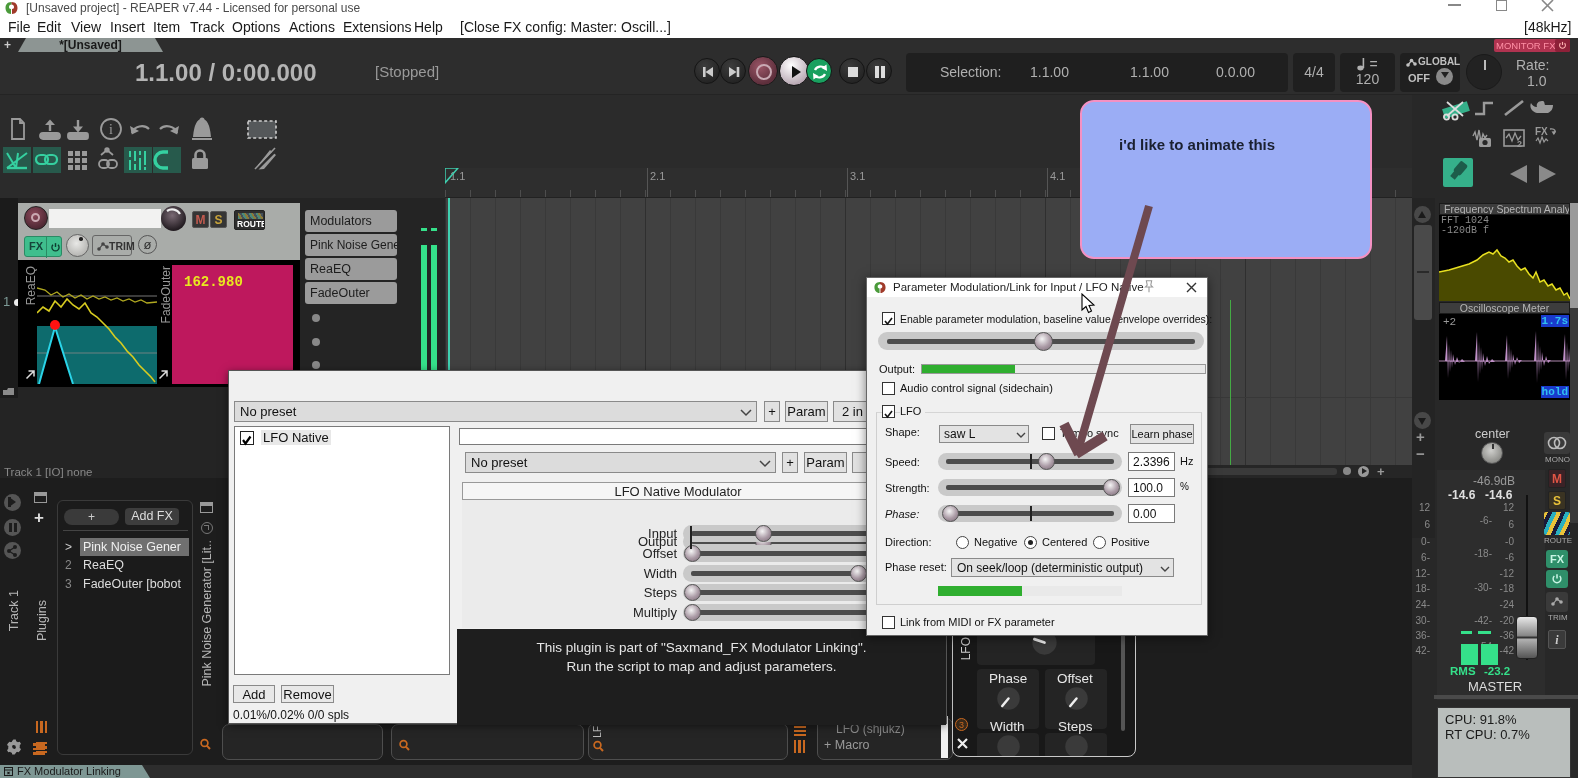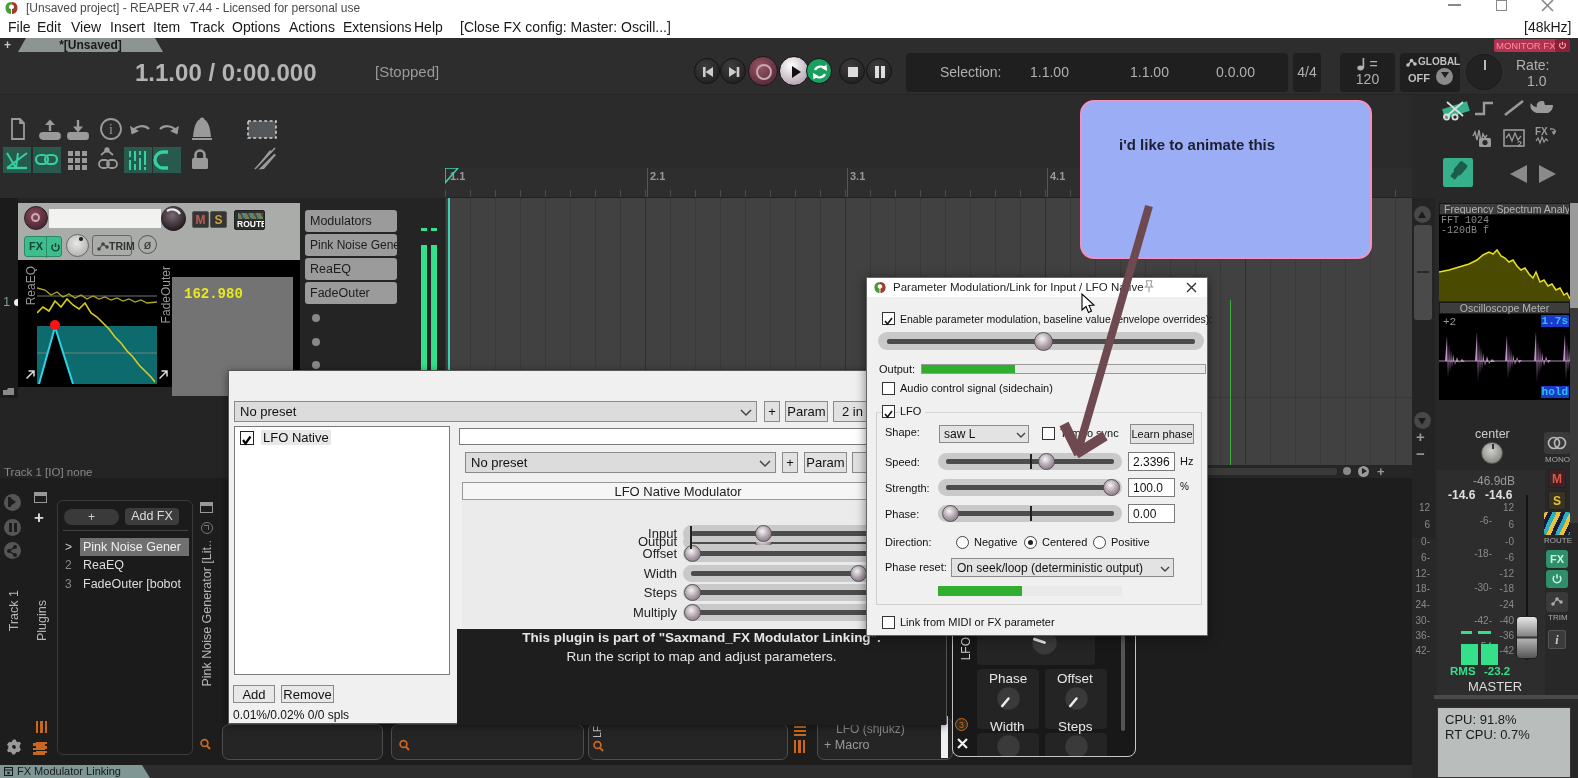--- a/index.html
+++ b/index.html
@@ -20,21 +20,21 @@
   .srow { position:absolute; left:0; width:432px; height:17px; }
   .slbl { position:absolute; right:217px; top:1px; font-size:13px; color:#222; }
   .stick { position:absolute; left:228px; top:1px; width:1.5px; height:15px; background:#222; z-index:3; }
   .sgroove { position:absolute; left:221px; top:0; width:207px; height:17px; background:#c9c9c9; border-radius:8.5px; }
   .sgroove::after { content:""; position:absolute; left:8px; right:8px; top:6px; height:5px; background:#4c4c4c; border-radius:2px; }
   .sthumb { position:absolute; top:0px; width:17px; height:17px; border-radius:50%; background:radial-gradient(circle at 42% 35%, #f5f5f5, #aa9aa5 55%, #7a6a75 100%); border:1px solid #555; }
   .msl { left:2px; width:16px; text-align:right; }
   .msm { left:56px; width:24px; text-align:right; }
   .msr { left:84px; width:18px; text-align:right; }
   .rmark { position:absolute; top:2px; }
-  .rmark .r1 { display:block; font-size:11px; color:#999; border-bottom:1px solid #777; width:44px; padding-bottom:16px;font-weight:bold; }
+  .rmark .r1 { display:block; font-size:11px; color:#999; border-bottom:1px solid #777; width:44px; padding-bottom:16px; }
   .rmark .r2 { display:block; font-size:11px; color:#999; padding-top:1px; }
 </style>
 </head>
 <body>
 <div id="stage">
 
 <div class="abs" style="left:0;top:0;width:1578px;height:16px;background:#ffffff;">
   <svg class="abs" style="left:4px;top:1px" width="15" height="14" viewBox="0 0 15 14">
     <path d="M7.5 1 C3 1 1.5 4 1.5 7 C1.5 10 3.5 13 7 13 L7 8 C5.5 8 5 7 5 6 C5 4.5 6 3.5 7.5 3.5 Z" fill="#4a9a3a"></path>
     <path d="M7.5 1 C12 1 13.5 4 13.5 7 C13.5 10 11.5 13 8 13 L8 8 C9.5 8 10 7 10 6 C10 4.5 9 3.5 7.5 3.5 Z" fill="#a03a2a"></path>
@@ -113,21 +113,21 @@
         <div class="abs" style="left:8px;top:7px;width:3.5px;height:12px;background:#ddd;"></div>
         <div class="abs" style="left:14px;top:7px;width:3.5px;height:12px;background:#ddd;"></div>
       </div>
 
   <div class="abs" style="left:906px;top:1px;width:382px;height:39px;background:#1f1f1f;border-radius:4px;color:#b0b0b0;font-size:14px;">
     <span class="abs" style="left:34px;top:11px;">Selection:</span>
     <span class="abs" style="left:124px;top:11px;">1.1.00</span>
     <span class="abs" style="left:224px;top:11px;">1.1.00</span>
     <span class="abs" style="left:310px;top:11px;">0.0.00</span>
   </div>
-  <div class="abs" style="left:1293px;top:1px;width:28px;height:39px;background:#1f1f1f;border-radius:4px;color:#b0b0b0;font-size:14px;text-align:center;line-height:39px;">4/4</div>
+  <div class="abs" style="left:1293px;top:1px;width:42px;height:39px;background:#1f1f1f;border-radius:4px;color:#b0b0b0;font-size:14px;text-align:center;line-height:39px;">4/4</div>
   <div class="abs" style="left:1340px;top:1px;width:55px;height:39px;background:#1f1f1f;border-radius:4px;color:#b0b0b0;text-align:center;">
     <div style="font-size:14px;margin-top:2px;position:relative;"><svg width="9" height="14" style="position:relative;top:2px;margin-right:3px;">
             <ellipse cx="3.5" cy="11" rx="3.2" ry="2.4" fill="#b0b0b0"></ellipse>
             <rect x="5.6" y="1" width="1.6" height="10" fill="#b0b0b0"></rect>
           </svg>=</div>
     <div style="font-size:14px;margin-top:-1px;">120</div>
   </div>
   <div class="abs" style="left:1400px;top:1px;width:60px;height:39px;background:#1f1f1f;border-radius:4px;color:#c0c0c0;">
     <svg width="11" height="10" style="position:absolute;left:6px;top:5px;">
           <circle cx="2" cy="7" r="1.8" fill="#c0c0c0"></circle>
@@ -349,21 +349,21 @@
       <path d="M0 48 L6 42 L12 46 L18 36 L24 42 L30 34 L36 40 L42 44 L48 38 L54 48 L60 52 L66 58 L72 64 L78 72 L84 78 L90 86 L96 92 L102 100 L108 106 L114 112 L118 117" stroke="#d8cc20" stroke-width="1.6" fill="none"></path>
 
     </svg>
     <span class="vtext abs" style="left:141px;top:6px;font-size:12px;color:#999;">FadeOuter</span>
     <span class="abs" style="left:7px;top:106px;"><svg width="11" height="11" viewBox="0 0 11 11">
             <path d="M1.5 9.5 L8.5 2.5 M3.5 2 L9 2 L9 7.5" stroke="#ddd" stroke-width="1.5" fill="none"></path>
           </svg></span>
     <span class="abs" style="left:140px;top:106px;"><svg width="11" height="11" viewBox="0 0 11 11">
             <path d="M1.5 9.5 L8.5 2.5 M3.5 2 L9 2 L9 7.5" stroke="#ddd" stroke-width="1.5" fill="none"></path>
           </svg></span>
-    <div class="abs" style="left:154px;top:17px;width:121px;height:119px;background:#737373;">
+    <div class="abs" style="left:154px;top:5px;width:121px;height:119px;background:#be185d;">
       <span class="abs" style="left:12px;top:9px;font-family:'Liberation Mono',monospace;font-size:14px;font-weight:bold;color:#e8e820;">162.980</span>
 
     </div>
   </div>
 
   <div class="abs" style="left:305px;top:12px;width:92px;height:22px;background:#9b9b9b;border-radius:3px;color:#1d1d1d;font-size:12.5px;line-height:22px;padding-left:5px;">Modulators</div>
   <div class="abs" style="left:305px;top:36px;width:92px;height:22px;background:#9b9b9b;border-radius:3px;color:#1d1d1d;font-size:12.5px;line-height:22px;padding-left:5px;overflow:hidden;white-space:nowrap;font-size:12px;">Pink Noise Genera</div>
   <div class="abs" style="left:305px;top:60px;width:92px;height:22px;background:#9b9b9b;border-radius:3px;color:#1d1d1d;font-size:12.5px;line-height:22px;padding-left:5px;">ReaEQ</div>
   <div class="abs" style="left:305px;top:84px;width:92px;height:22px;background:#9b9b9b;border-radius:3px;color:#1d1d1d;font-size:12.5px;line-height:22px;padding-left:5px;">FadeOuter</div>
   <span class="abs" style="left:312px;top:116px;width:8px;height:8px;border-radius:50%;background:#888;"></span>
@@ -629,21 +629,21 @@
         <span class="abs msm" style="top:487px;">-30-</span>
         <span class="abs msm" style="top:520px;">-42-</span>
         <span class="abs msm" style="top:546px;">54</span>
     <span class="abs msr" style="top:407px;">12</span>
         <span class="abs msr" style="top:424px;">6</span>
         <span class="abs msr" style="top:441px;">-0</span>
         <span class="abs msr" style="top:457px;">-6</span>
         <span class="abs msr" style="top:473px;">-12</span>
         <span class="abs msr" style="top:488px;">-18</span>
         <span class="abs msr" style="top:504px;">-24</span>
-        <span class="abs msr" style="top:520px;">-40</span>
+        <span class="abs msr" style="top:520px;">-20</span>
         <span class="abs msr" style="top:535px;">-36</span>
         <span class="abs msr" style="top:550px;">-42</span>
   </div>
   <div class="abs" style="left:49px;top:536px;width:11px;height:3px;background:#35e08a;"></div>
   <div class="abs" style="left:66px;top:536px;width:13px;height:3px;background:#35e08a;"></div>
   <div class="abs" style="left:49px;top:549px;width:17px;height:21px;background:#35e08a;"></div>
   <div class="abs" style="left:69px;top:549px;width:17px;height:21px;background:#35e08a;"></div>
   <div class="abs" style="left:114px;top:400px;width:2px;height:165px;background:#111;"></div>
   <div class="abs" style="left:104px;top:521px;width:22px;height:43px;border-radius:4px;background:linear-gradient(to bottom,#e8e8e8 0%,#888 45%,#333 50%,#b0b0b0 55%,#555 100%);border:1px solid #222;"></div>
   <span class="abs" style="left:38px;top:570px;font-size:11.5px;font-weight:bold;color:#35e08a;">RMS</span>
@@ -746,21 +746,21 @@
           <div class="sthumb" style="left:222px;"></div>
         </div>
     <div class="srow" style="top:104px;">
           <span class="slbl">Multiply</span>
           <div class="sgroove"></div>
           <div class="sthumb" style="left:222px;"></div>
         </div>
   </div>
 
   <div class="abs" style="left:228px;top:258px;width:489px;height:96px;background:#1e1e1e;color:#e6e6e6;font-size:13.5px;text-align:center;">
-    <div style="margin-top:1px;font-weight:bold;">This plugin is part of "Saxmand_FX Modulator Linking".</div>
+    <div style="margin-top:11px;">This plugin is part of "Saxmand_FX Modulator Linking".</div>
     <div style="margin-top:4px;">Run the script to map and adjust parameters.</div>
   </div>
   <div class="abs mbtn" style="left:4px;top:314px;width:42px;height:18px;text-align:center;line-height:17px;background:#e8e8e8;">Add</div>
   <div class="abs mbtn" style="left:52px;top:314px;width:53px;height:18px;text-align:center;line-height:17px;background:#e8e8e8;">Remove</div>
   <span class="abs" style="left:4px;top:337px;font-size:12px;color:#111;">0.01%/0.02% 0/0 spls</span>
 </div>
 
 <div id="dialog" class="abs" style="left:866px;top:277px;width:342px;height:359px;background:#f0f0f0;border:1px solid #666;box-shadow:0 2px 10px rgba(0,0,0,0.5);">
   <div class="abs" style="left:0;top:0;width:340px;height:19px;background:#fff;">
     <svg class="abs" style="left:6px;top:3px" width="14" height="13" viewBox="0 0 15 14">
@@ -822,21 +822,21 @@
 
   <span class="abs dlbl" style="left:18px;top:204px;">Strength:</span>
   <div class="abs dslider" style="left:71px;top:201px;">
     <div class="dgroove"></div>
     <div class="abs" style="left:173px;top:1px;width:1.5px;height:15px;background:#222;"></div>
     <div class="dthumb" style="left:165px;"></div>
   </div>
   <div class="abs dval" style="left:261px;top:200px;">100.0</div>
   <span class="abs dlbl" style="left:313px;top:203px;font-size:10px;">%</span>
 
-  <span class="abs dlbl" style="left:18px;top:230px;">Phase:</span>
+  <span class="abs dlbl" style="left:18px;top:230px;font-style:italic;">Phase:</span>
   <div class="abs dslider" style="left:71px;top:227px;">
     <div class="dgroove"></div>
     <div class="abs" style="left:92px;top:1px;width:1.5px;height:15px;background:#222;"></div>
     <div class="dthumb" style="left:4px;"></div>
   </div>
   <div class="abs dval" style="left:261px;top:226px;">0.00</div>
 
   <span class="abs dlbl" style="left:18px;top:258px;">Direction:</span>
   <div class="abs drad" style="left:89px;top:258px;"></div>
   <span class="abs dlbl" style="left:107px;top:258px;">Negative</span>

